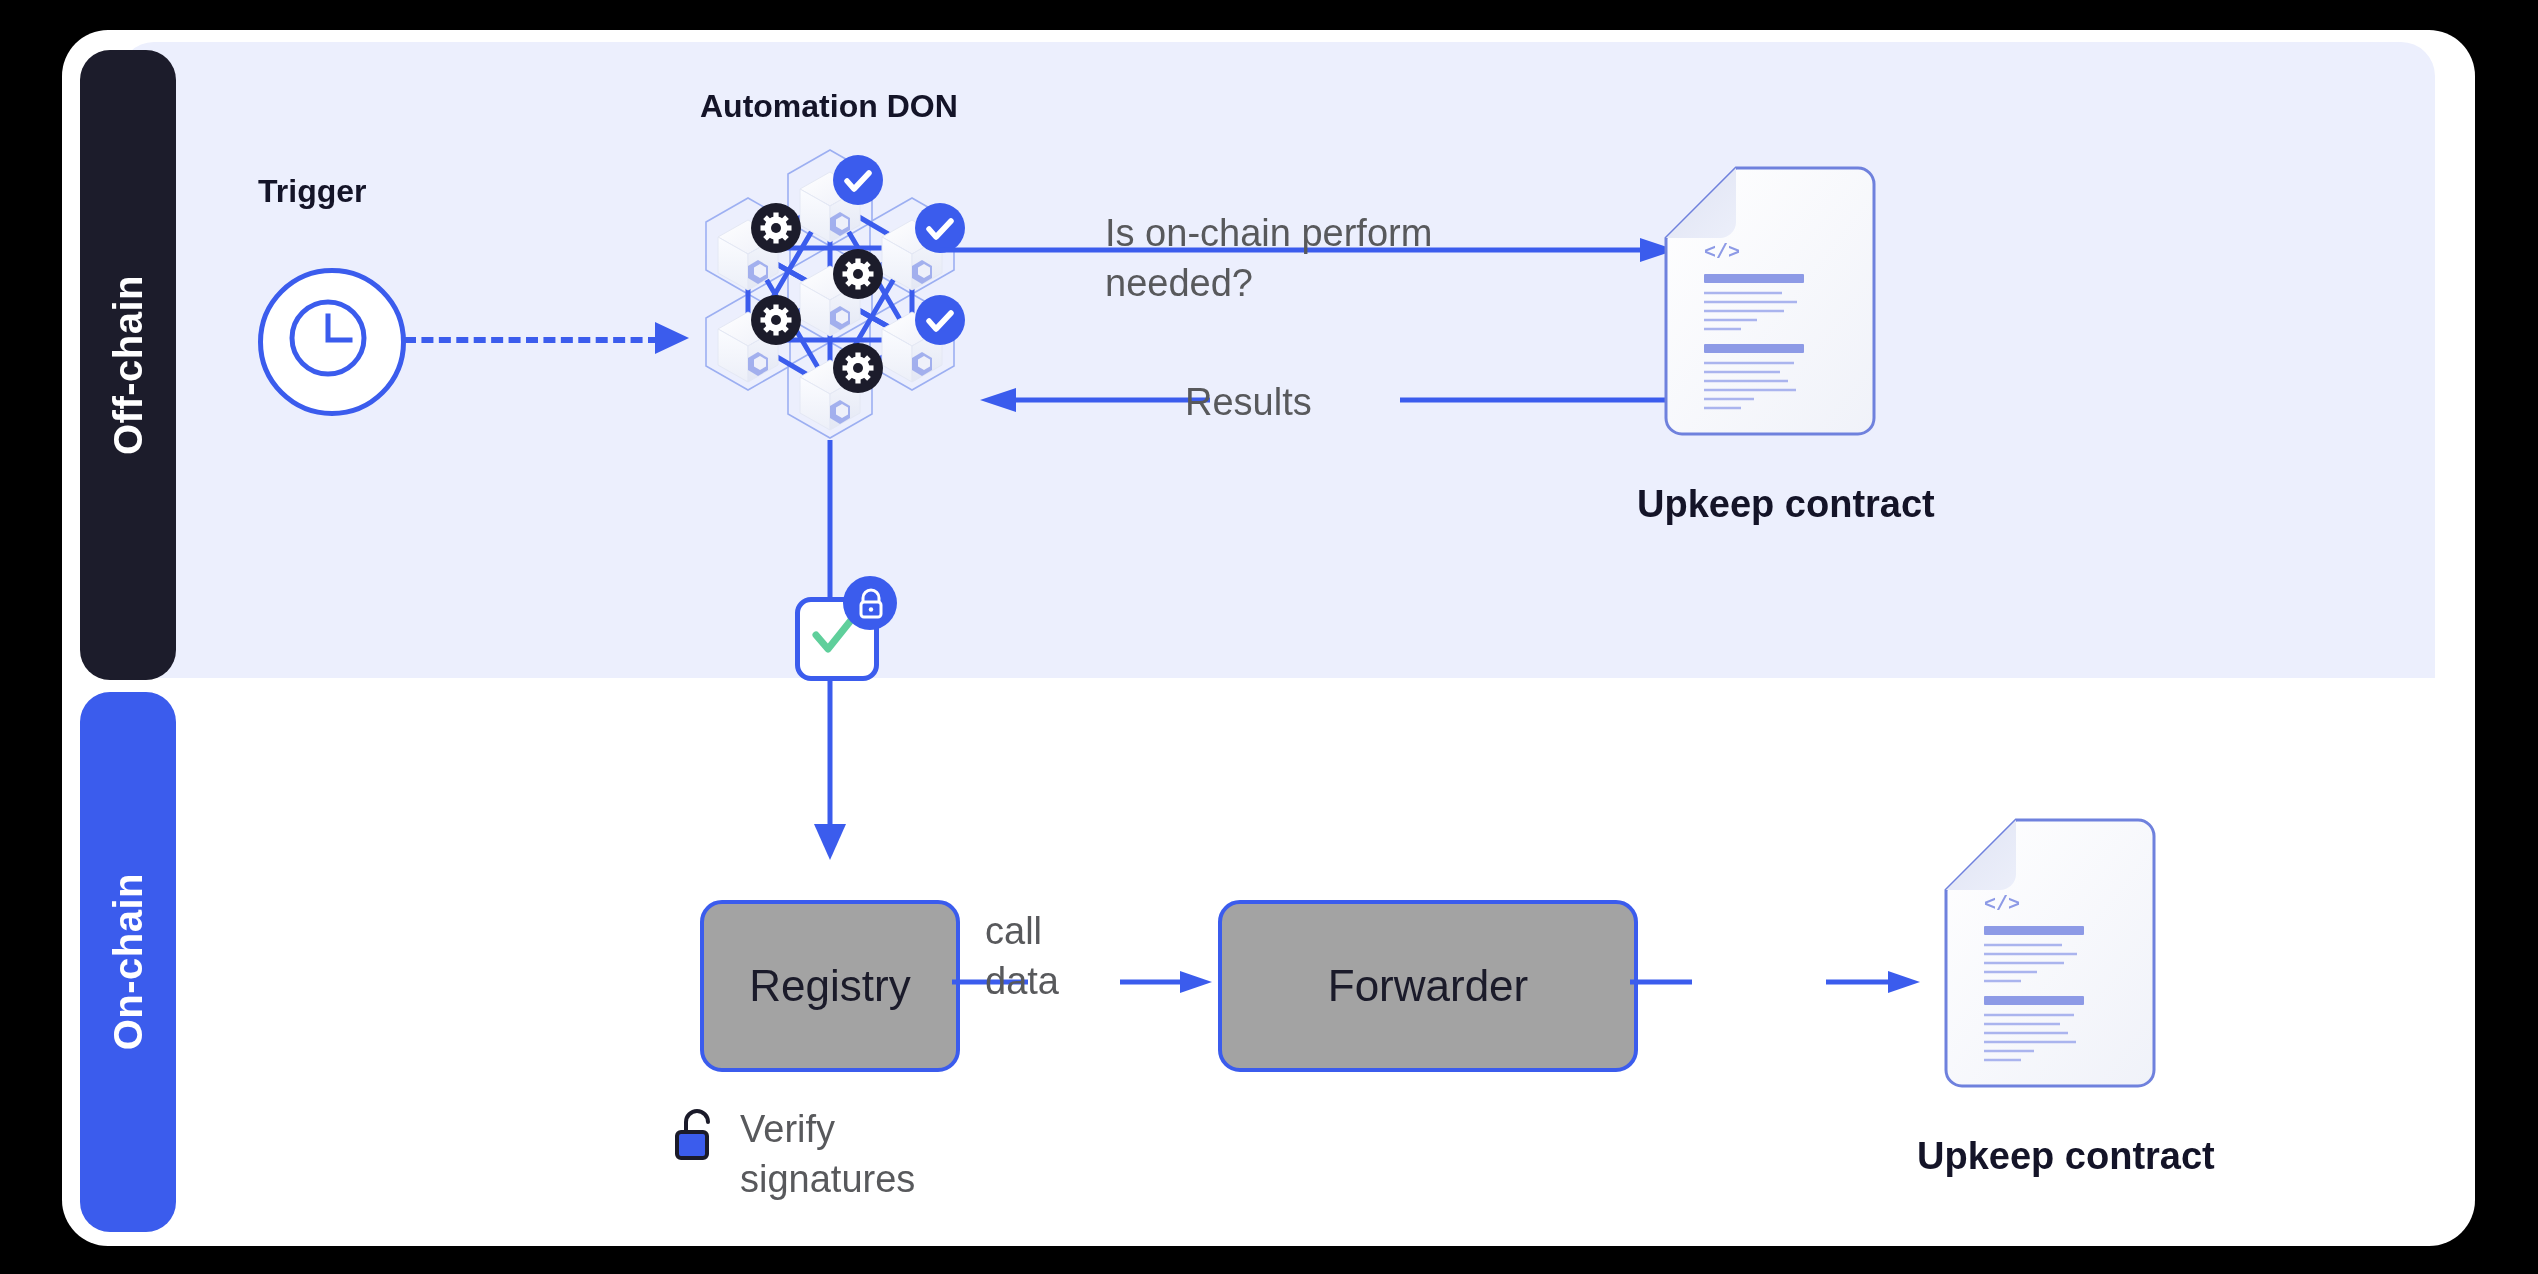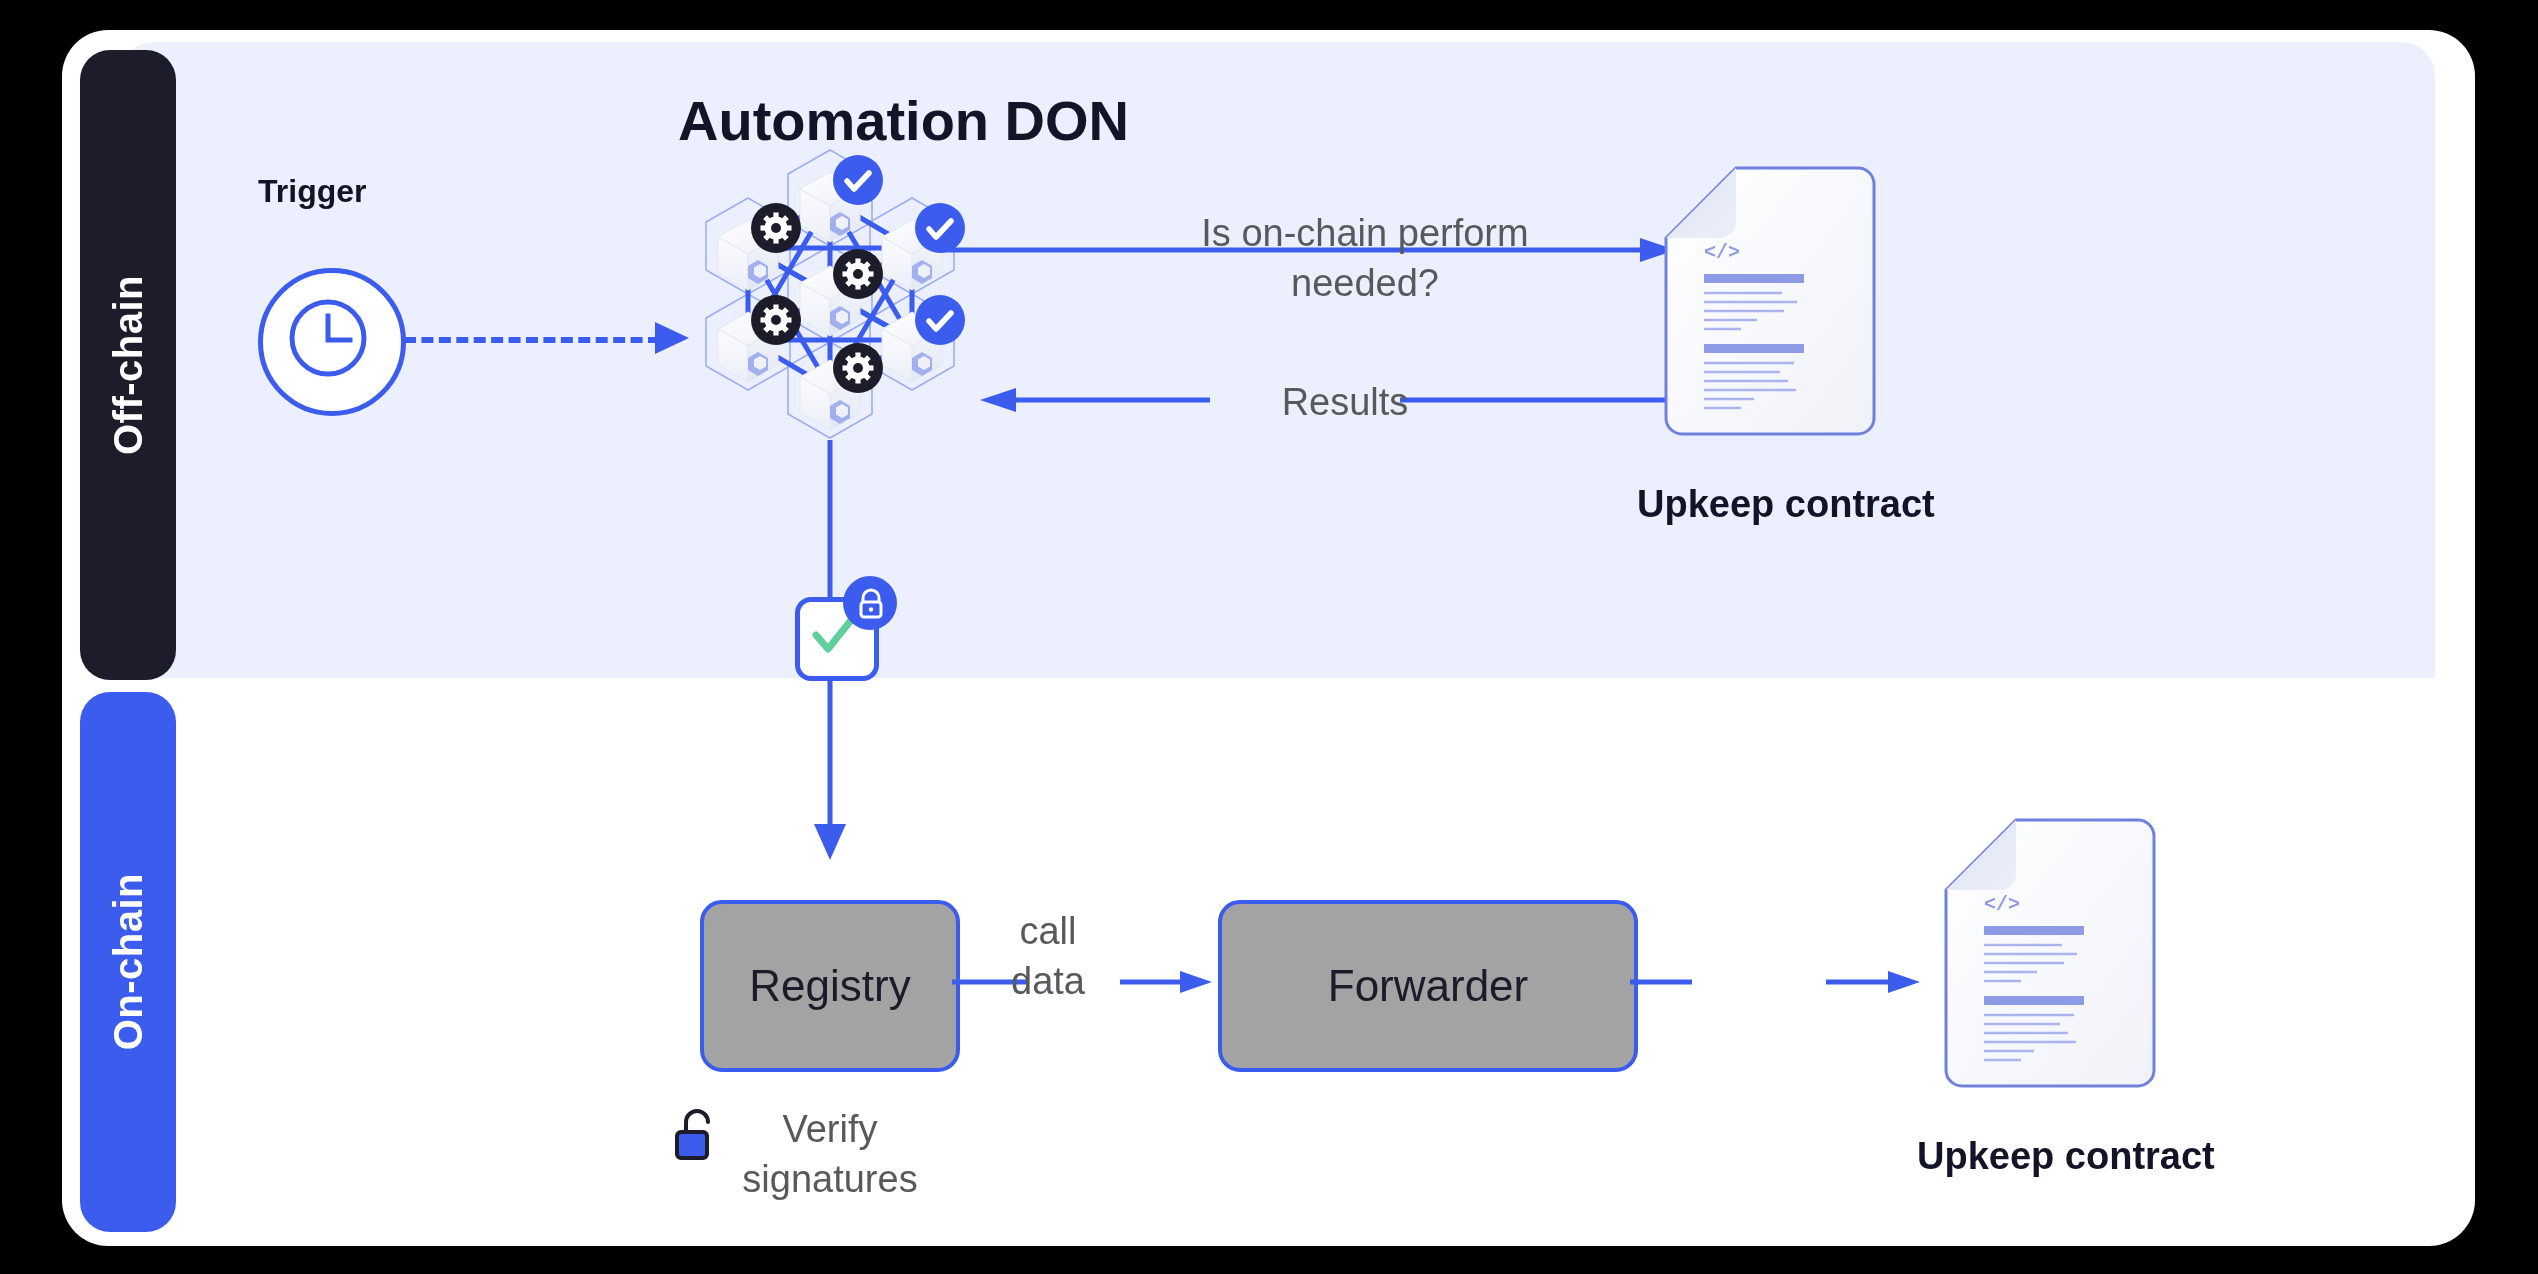--- a/index.html
+++ b/index.html
@@ -76,21 +76,20 @@
     position: absolute;
     color: #141428;
     font-weight: bold;
     white-space: nowrap;
   }
   .softlabel {
     position: absolute;
     color: #58595c;
     font-size: 38px;
     line-height: 1.32;
-    text-align: center;
     white-space: pre-line;
   }
 
   
   .clock-outer {
     position: absolute;
     left: 258px;
     top: 268px;
     width: 138px;
     height: 138px;
@@ -161,21 +160,21 @@
 
   <div class="offchain-panel"></div>
 
   <div class="sidebar sidebar-offchain">
     <span>Off-chain</span>
   </div>
   <div class="sidebar sidebar-onchain">
     <span>On-chain</span>
   </div>
 
-  <div class="hdr" style="left:678px; top:88px; font-size:56px;">Automation DON</div>
+  <div class="hdr" style="left:700px; top:88px; font-size:32px;">Automation DON</div>
 
   <div class="hdr" style="left:258px; top:173px; font-size:32px;">Trigger</div>
 
   <div class="clock-outer"></div>
   <svg class="abs" style="left:288px; top:298px;" width="80" height="80">
     <circle cx="40" cy="40" r="36" fill="none" stroke="#3b5ced" stroke-width="5"></circle>
     <path d="M40 18 L40 42 L62 42" fill="none" stroke="#3b5ced" stroke-width="5" stroke-linecap="square"></path>
   </svg>
 
   <div class="dashline" style="left:404px; top:337px; width:256px;"></div>

